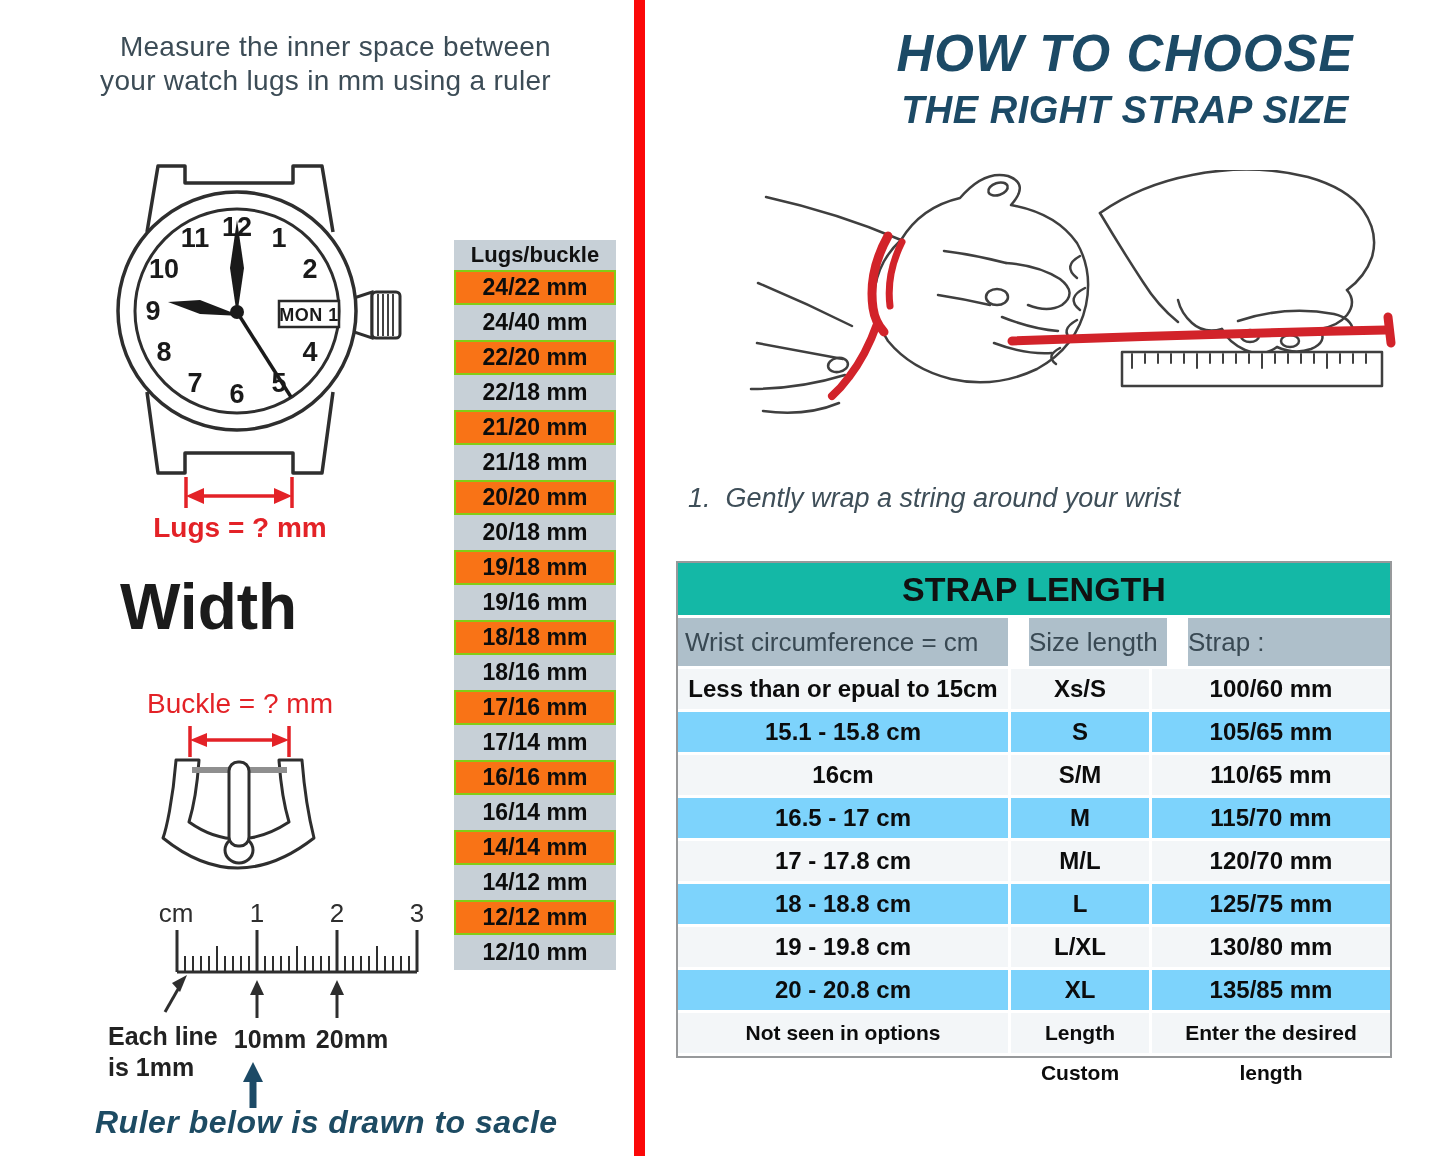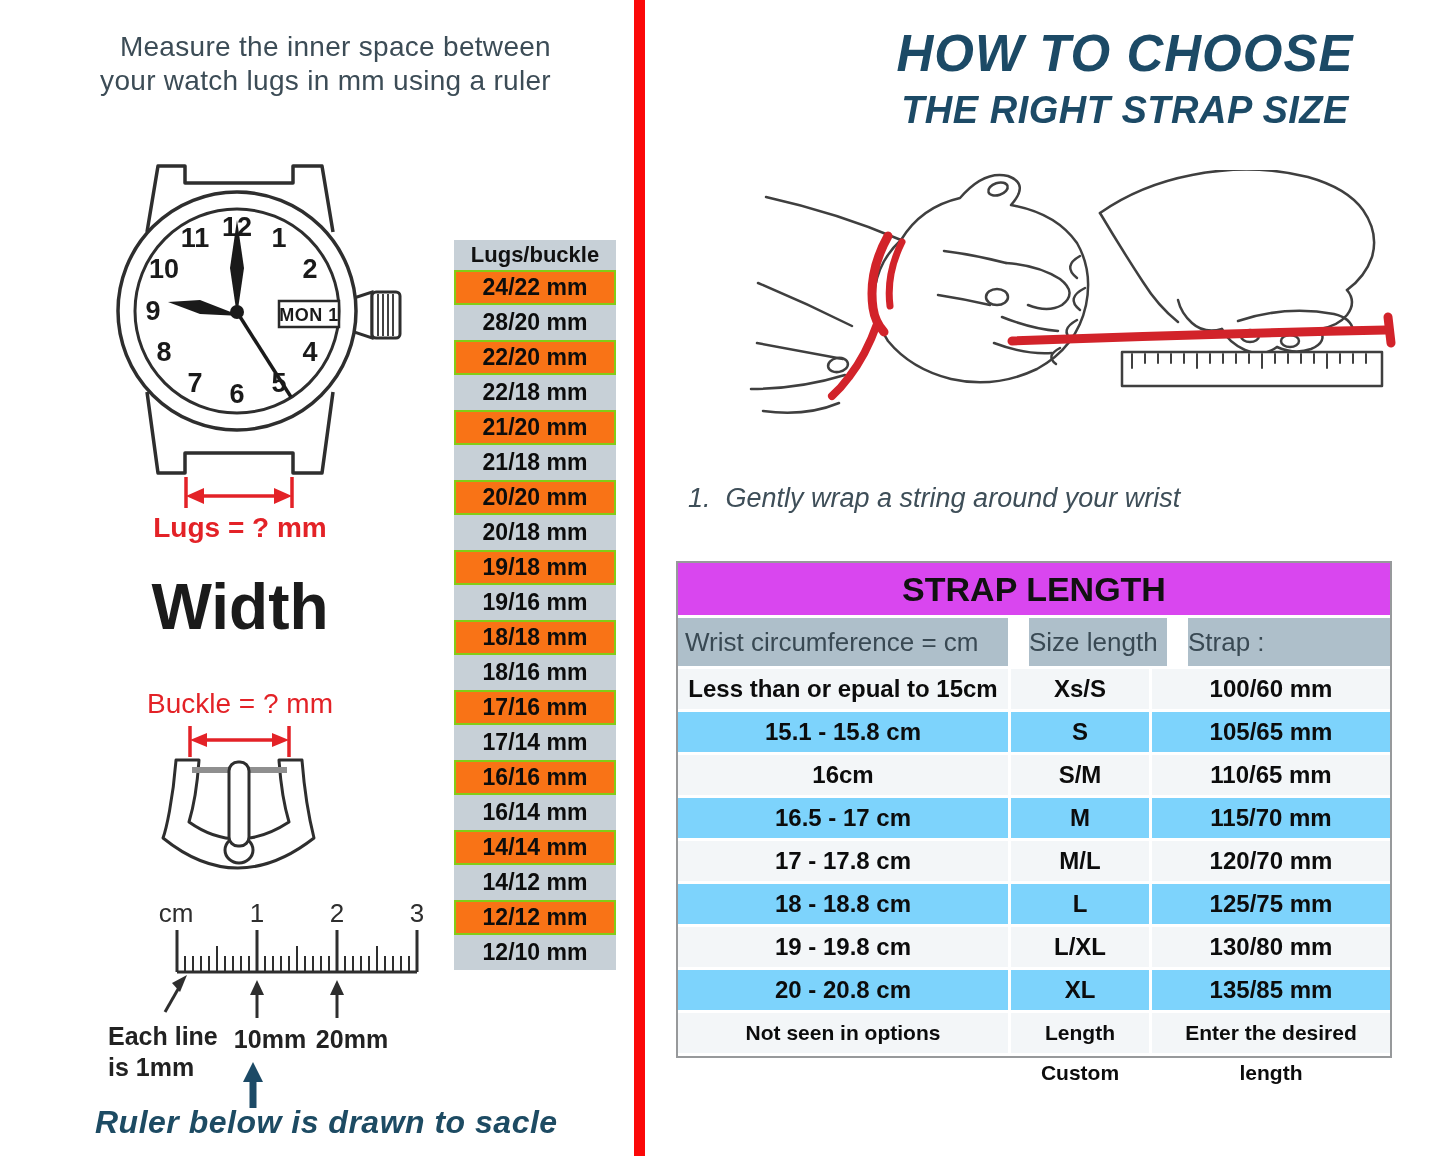--- a/index.html
+++ b/index.html
@@ -8,21 +8,21 @@
   .abs{position:absolute;}
 
   
   .divider{left:634px;top:0;width:11px;height:1156px;background:#fb0808;}
 
   
   .intro{left:91px;top:30px;width:460px;font-size:28px;line-height:34px;text-align:right;
          color:#3c4c56;letter-spacing:.3px;}
   .watch-svg{left:95px;top:145px;width:350px;height:410px;}
   .lugs-label{left:140px;top:512px;width:200px;text-align:center;font-size:28px;font-weight:bold;color:#e32227;}
-  .width-label{left:120px;top:570px;width:240px;text-align:center;font-size:64px;font-weight:bold;color:#1b1b1b;}
+  .width-label{left:120px;top:570px;width:240px;font-size:64px;font-weight:bold;color:#1b1b1b;}
   .buckle-label{left:130px;top:688px;width:220px;text-align:center;font-size:28px;font-weight:normal;color:#e32227;}
   .buckle-svg{left:150px;top:715px;width:190px;height:185px;}
   .ruler-svg{left:85px;top:890px;width:370px;height:220px;}
   .ruler-caption{left:95px;top:1104px;font-size:32px;font-weight:bold;font-style:italic;
                  color:#1d4b63;letter-spacing:.5px;}
 
   .size-list{left:454px;top:240px;width:162px;}
   .size-header{height:30px;line-height:30px;background:#c7d0d7;font-weight:bold;font-size:22px;
                text-align:center;color:#111;}
   .size-row{height:35px;line-height:35px;font-size:23px;font-weight:bold;text-align:center;
@@ -34,21 +34,21 @@
   .heading{left:810px;top:24px;width:630px;text-align:center;color:#1c4a66;
            font-style:italic;font-weight:bold;}
   .heading .h1{font-size:51px;letter-spacing:1px;}
   .heading .h2{font-size:38px;margin-top:6px;letter-spacing:.5px;}
   .hands-svg{left:740px;top:170px;width:660px;height:250px;}
   .instructions{left:688px;top:406px;font-size:27px;font-style:italic;color:#3e4e58;
                 line-height:37px;white-space:pre-wrap;}
 
   .strap-table{left:676px;top:561px;width:712px;border:2px solid #97999b;background:#ffffff;
                padding-bottom:3px;box-sizing:content-box;}
-  .t-title{height:52px;line-height:52px;background:#d946ef;text-align:center;font-size:34px;
+  .t-title{height:52px;line-height:52px;background:#14b8a6;text-align:center;font-size:34px;
            font-weight:bold;color:#111;}
   .t-header{display:flex;gap:21px;height:48px;margin-top:3px;}
   .t-header>div{background:#aebfca;color:#394953;font-size:26px;line-height:48px;text-align:left;}
   .t-header .c1{text-align:left;padding-left:7px;box-sizing:border-box;}
   .t-row{display:flex;gap:3px;height:40px;margin-top:3px;}
   .t-row>div{font-weight:bold;font-size:24px;line-height:40px;text-align:center;color:#0c0c0c;}
   .t-row.white>div{background:#f3f6f8;}
   .t-row.gray>div{background:#7dd3fc;}
   .t-row.small>div{font-size:21px;}
   .c1{width:330px;} .c2{width:138px;} .c3{flex:1;}
@@ -145,21 +145,21 @@
 
     <line x1="253" y1="1108" x2="253" y2="1078" stroke="#1c4a66" stroke-width="7"></line>
     <polygon points="253,1062 243,1082 263,1082" fill="#1c4a66"></polygon>
   </svg>
 
   <div class="abs ruler-caption">Ruler below is drawn to sacle</div>
 
   <div class="abs size-list">
     <div class="size-header">Lugs/buckle</div>
     <div class="size-row white">24/22 mm</div>
-    <div class="size-row gray">28/20 mm</div>
+    <div class="size-row gray">24/40 mm</div>
     <div class="size-row white">22/20 mm</div>
     <div class="size-row gray">22/18 mm</div>
     <div class="size-row white">21/20 mm</div>
     <div class="size-row gray">21/18 mm</div>
     <div class="size-row white">20/20 mm</div>
     <div class="size-row gray">20/18 mm</div>
     <div class="size-row white">19/18 mm</div>
     <div class="size-row gray">19/16 mm</div>
     <div class="size-row white">18/18 mm</div>
     <div class="size-row gray">18/16 mm</div>

